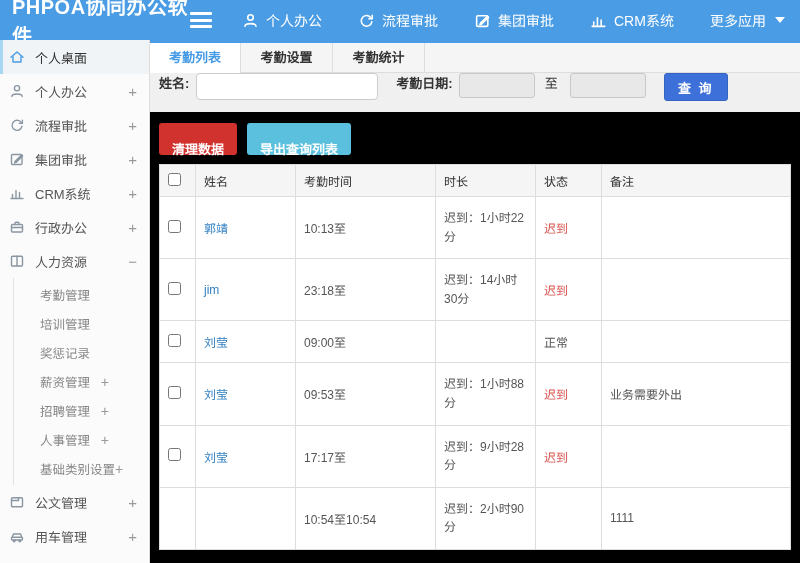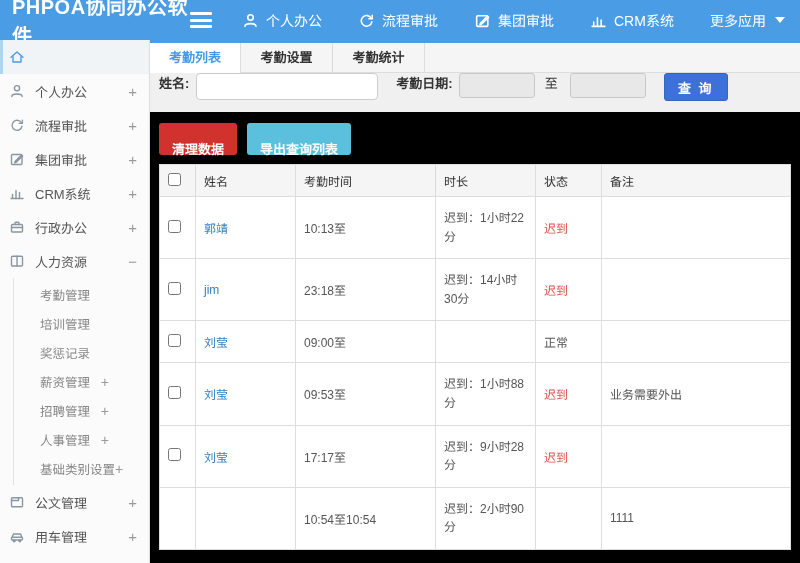--- a/index.html
+++ b/index.html
@@ -121,20 +121,21 @@
 
 <div class="layout">
   <div class="sidebar" id="sidebar">
       <div class="side-item active">
         <span class="icon">
           <svg width="16" height="16" viewBox="0 0 16 16" fill="none" stroke="currentColor" stroke-width="1.4" stroke-linecap="round" stroke-linejoin="round">
             <path d="M2 8.2 8 3l6 5.2"></path>
             <path d="M4 7.8V13h8V7.8"></path>
           </svg>
         </span>
+        <span class="lbl">个人桌面</span>
       </div>
       <div class="side-item">
         <span class="icon">
           <svg width="16" height="16" viewBox="0 0 16 16" fill="none" stroke="currentColor" stroke-width="1.4" stroke-linecap="round" stroke-linejoin="round">
             <circle cx="8" cy="5.2" r="2.6"></circle>
             <path d="M2.8 13.5c0-3.4 10.4-3.4 10.4 0"></path>
           </svg>
         </span>
         <span class="lbl">个人办公</span>
         <span class="expand">+</span>

